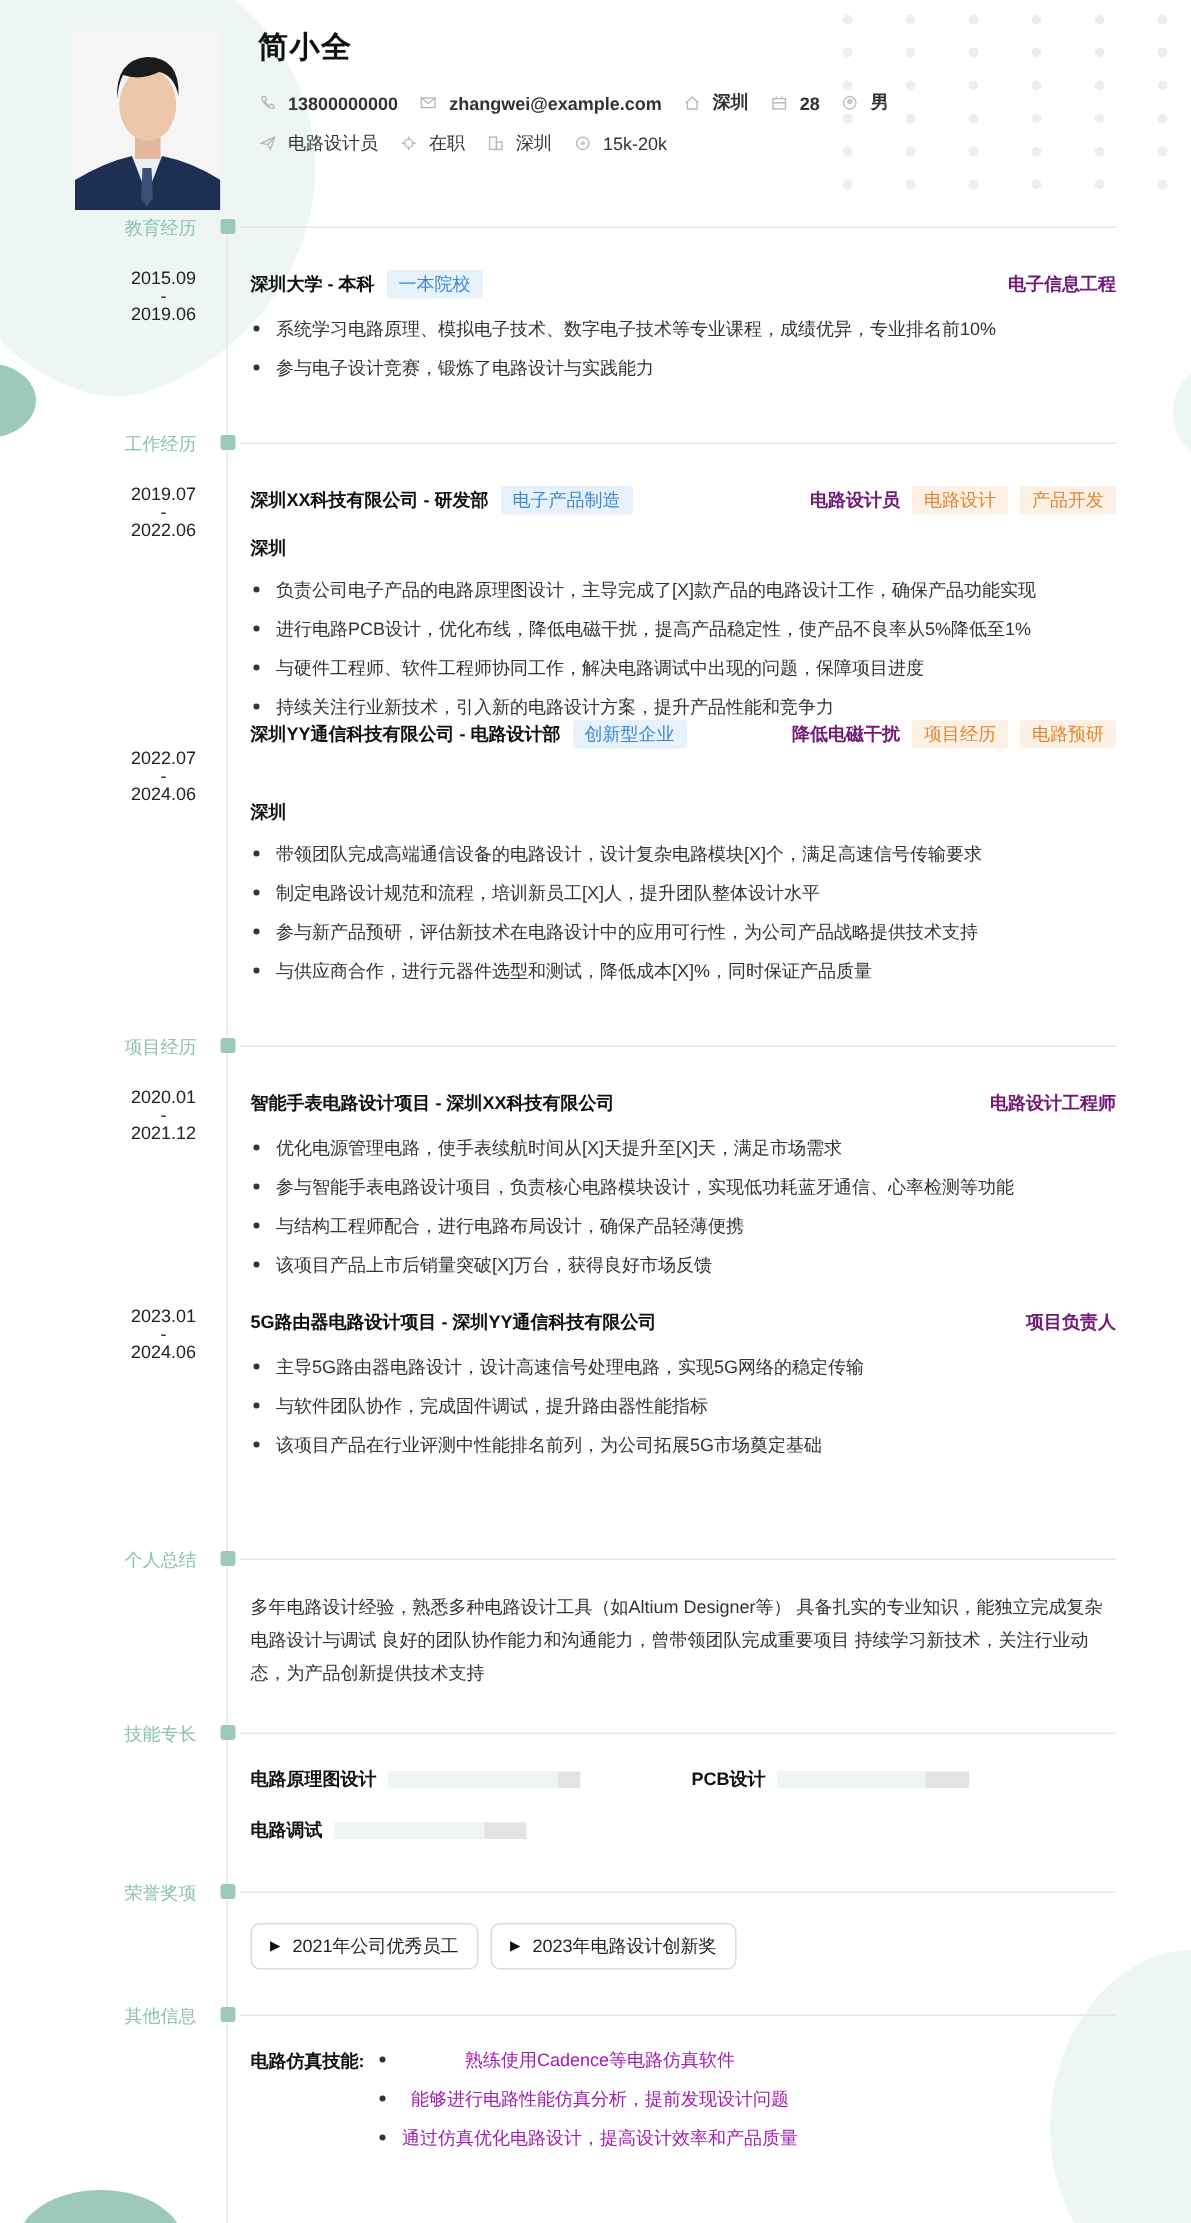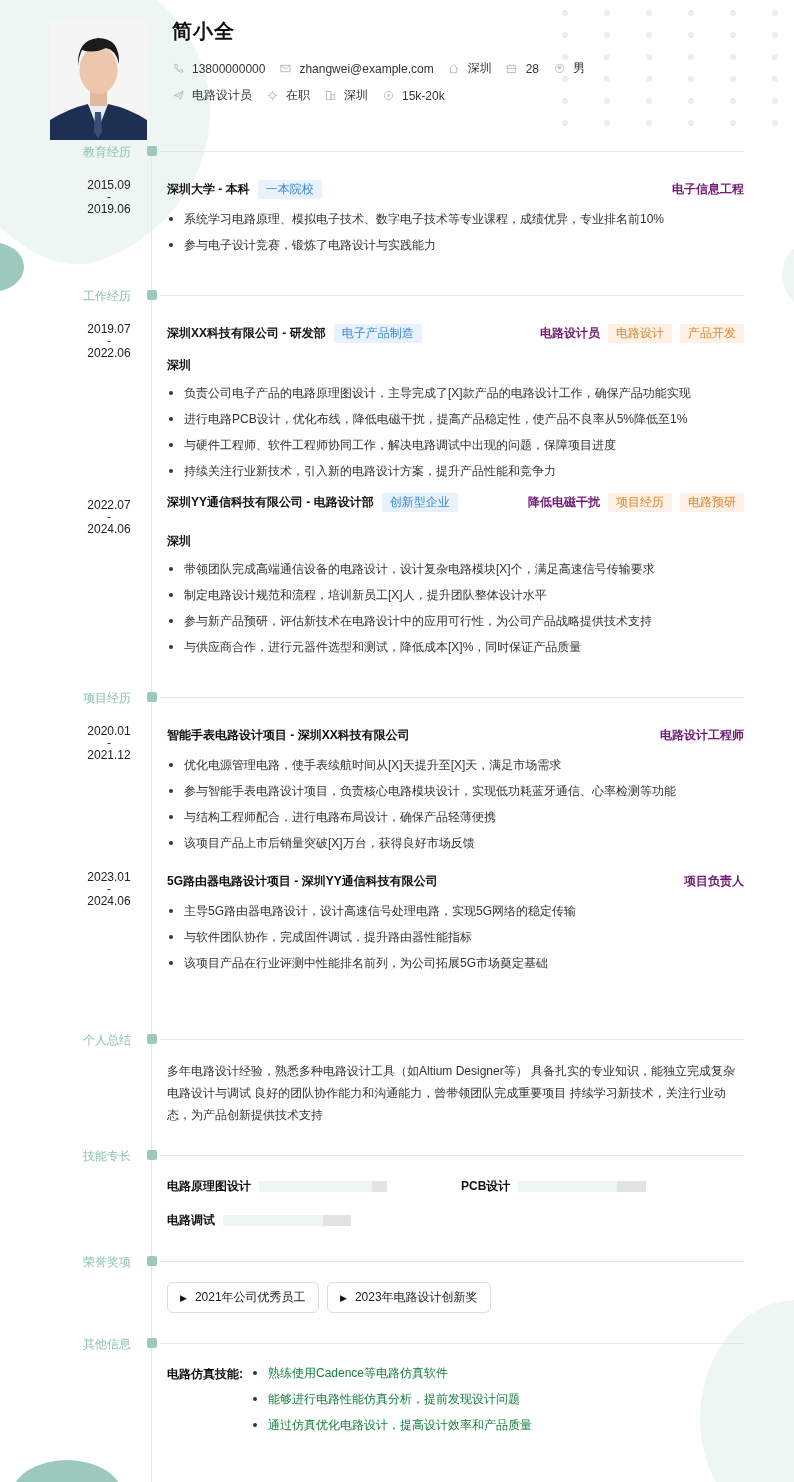--- a/index.html
+++ b/index.html
@@ -16,21 +16,21 @@
           background-image: radial-gradient(circle, #ececec 3px, transparent 3.5px);
           background-size: 42px 22px; background-position: 4px 2px; opacity: 0.9; }
 
   .page { position: absolute; left: 0; top: 0; width: 794px; height: 1089px; z-index: 1; }
 
   
   .photo { position: absolute; left: 50px; top: 20px; width: 97px; height: 120px; background: #f4f4f4; overflow: hidden; }
   .photo svg { display: block; }
   .name { position: absolute; left: 172px; top: 18px; font-size: 20px; font-weight: bold; color: #111; letter-spacing: 1px; }
   .info-row { position: absolute; left: 172px; display: flex; align-items: center; font-size: 12px; color: #333; }
-  .info-row.r1 { top: 60px; }
+  .info-row.r1 { top: 60px; font-weight: bold; }
   .info-row.r2 { top: 87px; }
   .info-item { display: flex; align-items: center; margin-right: 14px; }
   .info-item .ico { width: 12px; height: 12px; margin-right: 8px; color: #b5b5b5; display: inline-flex; align-items: center; justify-content: center; font-size: 10px; }
   .info-item .ico svg { width: 11px; height: 11px; }
 
   
   .vline { position: absolute; left: 151px; top: 150px; width: 1px; height: 1332px; background: #e6e6e6; }
   .sec-title { position: absolute; left: 83px; font-size: 12px; color: #8bc1b0; }
   .sec-marker { position: absolute; left: 147px; width: 10px; height: 10px; background: #9cc9bb; border-radius: 2px; }
   .sec-line { position: absolute; left: 160px; width: 584px; height: 1px; background: #e6e6e6; }
@@ -55,21 +55,21 @@
 
   .skill { position: absolute; display: flex; align-items: center; font-size: 12px; font-weight: bold; color: #111; }
   .skill .bar { margin-left: 8px; height: 11px; background: #e3e3e3; position: relative; }
   .skill .bar .fill { position: absolute; left: 0; top: 0; height: 11px; background: #eef6f4; }
 
   .award { position: absolute; top: 1282px; height: 31px; border: 1px solid #dcdcdc; border-radius: 6px; display: flex; align-items: center; padding: 0 12px; font-size: 12px; color: #222; background: #fff; }
   .award .tri { font-size: 9px; margin-right: 8px; color: #111; }
 
   .other-label { position: absolute; left: 167px; top: 1366px; font-size: 12px; font-weight: bold; color: #111; }
   .other-list { position: absolute; left: 251px; top: 1366px; list-style: none; }
-  .other-list li { position: relative; padding-left: 17px; font-size: 12px; color: #15803d; height: 26px; line-height: 14px; }
+  .other-list li { position: relative; padding-left: 17px; font-size: 12px; color: #a21caf; height: 26px; line-height: 14px; text-align: center; }
   .other-list li::before { content: ""; position: absolute; left: 2px; top: 5px; width: 4px; height: 4px; background: #333; border-radius: 50%; }
 </style>
 </head>
 <body>
 
 <div class="bg-blob-tl"></div>
 <div class="dots"></div>
 <div class="bg-circle-left"></div>
 <div class="bg-circle-right"></div>
 <div class="bg-blob-br"></div>
@@ -220,21 +220,21 @@
     <li>进行电路PCB设计，优化布线，降低电磁干扰，提高产品稳定性，使产品不良率从5%降低至1%</li>
     <li>与硬件工程师、软件工程师协同工作，解决电路调试中出现的问题，保障项目进度</li>
     <li>持续关注行业新技术，引入新的电路设计方案，提升产品性能和竞争力</li>
   </ul>
 
   <div class="date" style="top:499px">
     <span>2022.07</span>
     <span class="dash">-</span>
     <span>2024.06</span>
   </div>
-  <div class="entry-head" style="top:493px">
+  <div class="entry-head" style="top:480px">
     <span class="title">深圳YY通信科技有限公司 - 电路设计部</span>
     <span class="tag-blue">创新型企业</span>
     <span class="spacer"></span>
     <span class="role">降低电磁干扰</span>
     <span class="tag-orange">项目经历</span>
     <span class="tag-orange">电路预研</span>
   </div>
   <div class="city" style="top:533px">深圳</div>
   <ul class="bullets" style="top:562px">
     <li>带领团队完成高端通信设备的电路设计，设计复杂电路模块[X]个，满足高速信号传输要求</li>

